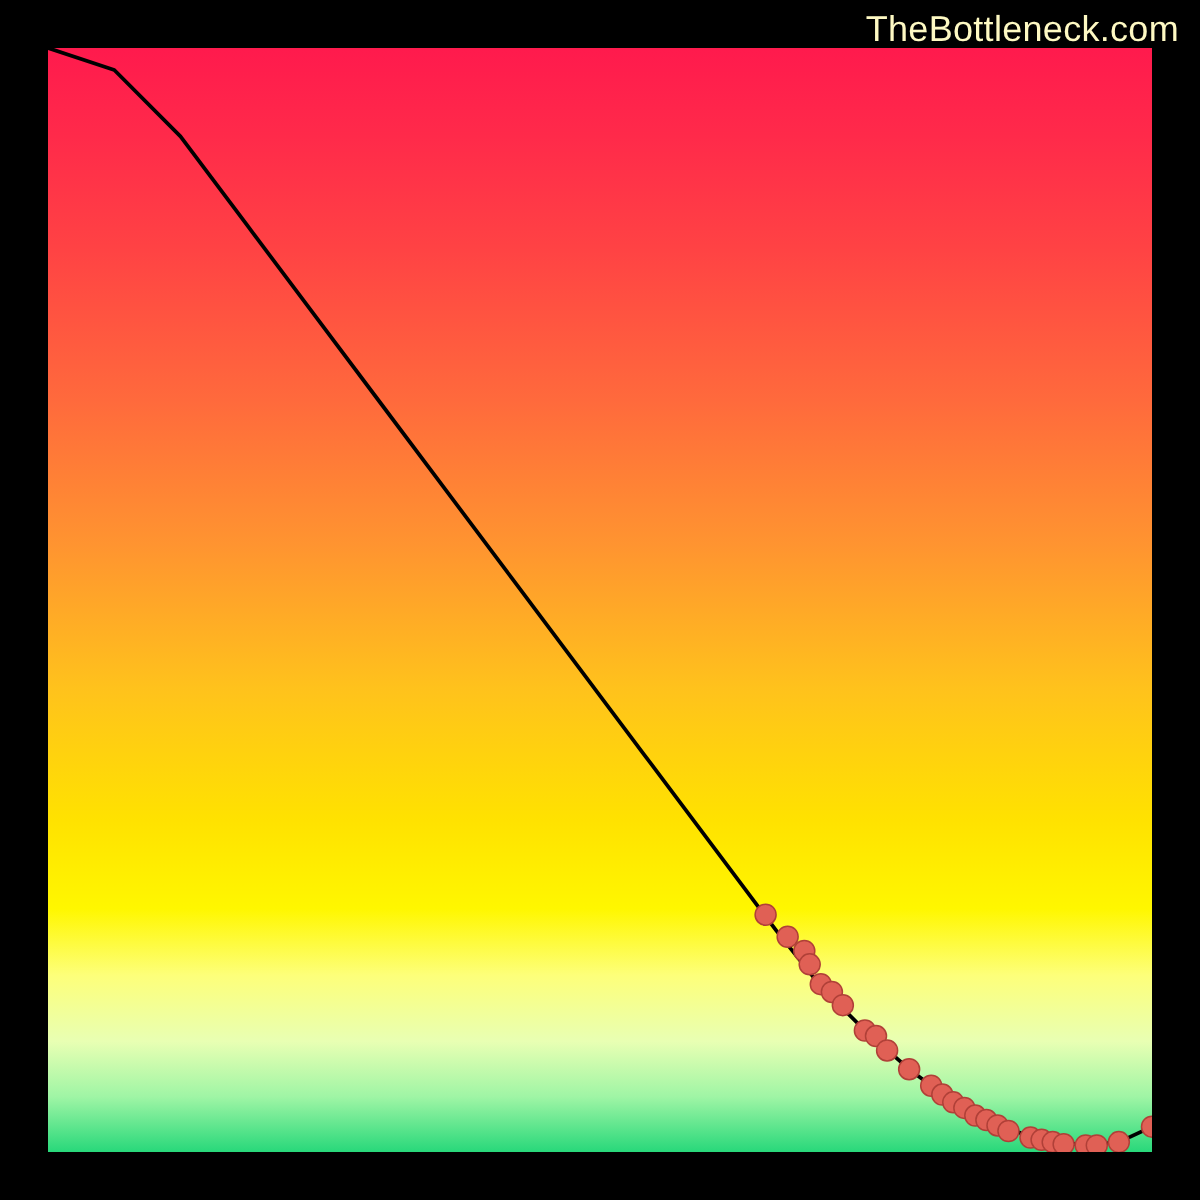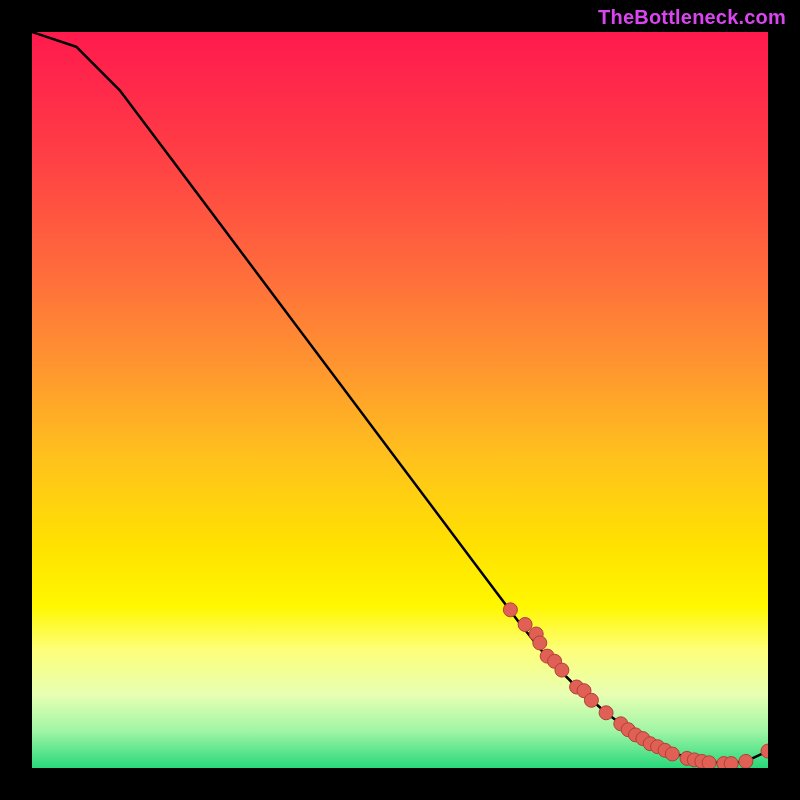--- a/index.html
+++ b/index.html
@@ -36,23 +36,23 @@
       #fdff7a 84%,
       #e8ffb3 90%,
       #9ff5a5 95%,
       #28d87a 100%
     );
   }
   .watermark {
     position: absolute;
     top: 6px;
     right: 14px;
-    color: #d946ef;
-    font-size: 20px;
-    font-weight: 700;
+    color: #fef9c3;
+    font-size: 24px;
+    font-weight: 400;
     letter-spacing: 0.2px;
     pointer-events: none;
   }
   svg {
     position: absolute;
     left: 0;
     top: 0;
   }
 </style>
 </head>

